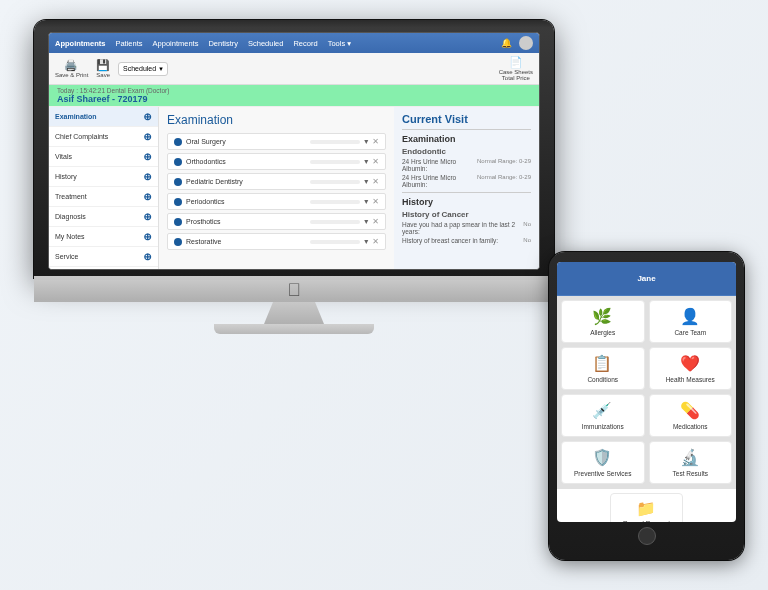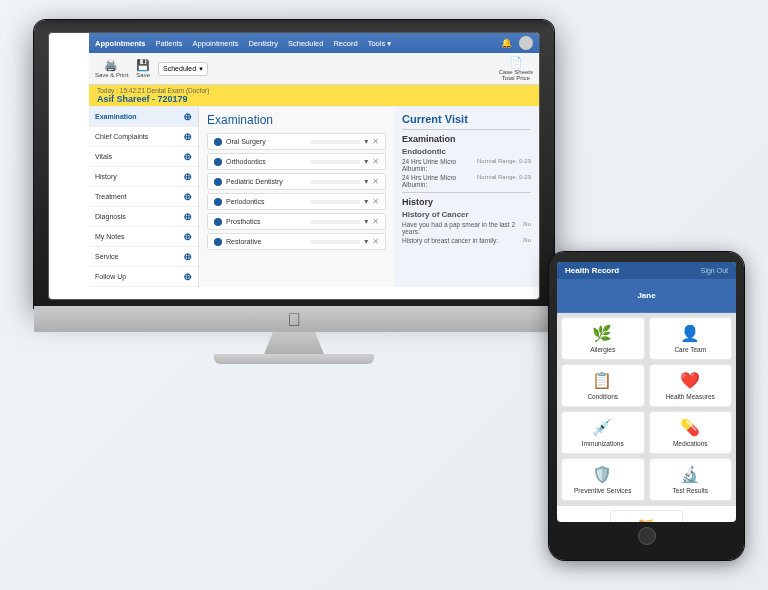--- a/index.html
+++ b/index.html
@@ -33,23 +33,22 @@
       border-radius: 12px 12px 0 0;
       padding: 12px 14px 8px 14px;
       box-shadow: 0 0 0 1px #111, 0 8px 30px rgba(0,0,0,0.5);
     }
 
     .imac-screen {
       background: #fff;
       border-radius: 4px;
       overflow: hidden;
       width: 100%;
-      height: 268px;
+      height: 238px;
       border: 1px solid #555;
-      padding-left: 40px;
     }
 
     .imac-neck {
       background: linear-gradient(180deg, #c8c8c8 0%, #b0b0b0 100%);
       width: 60px;
       height: 22px;
       margin: 0 auto;
       clip-path: polygon(15% 0%, 85% 0%, 100% 100%, 0% 100%);
     }
 
@@ -158,21 +157,21 @@
       margin-left: auto;
       display: flex;
       flex-direction: column;
       align-items: center;
       font-size: 6px;
       color: #444;
     }
 
     
     .patient-bar {
-      background: #fde047;
+      background: #86efac;
       border-bottom: 1px solid #eee;
       padding: 2px 8px;
       font-size: 7px;
       color: #333;
       flex-shrink: 0;
     }
 
     .patient-name {
       font-size: 9px;
       font-weight: bold;
@@ -620,24 +619,20 @@
       </div>
     </div>
     <div class="imac-neck"></div>
     <div class="imac-base"></div>
   </div>
 
   <div class="ipad">
     <div class="ipad-body">
       <div class="ipad-screen">
 
-        <div class="ipad-nav">
-          <span class="ipad-nav-title">Health Record</span>
-          <span class="ipad-signout">Sign Out</span>
-        </div>
 
         <div class="ipad-user">Jane</div>
 
         <div class="ipad-grid">
           <div class="ipad-cell">
             <span class="ipad-cell-icon">🌿</span>
             <span class="ipad-cell-label">Allergies</span>
           </div>
           <div class="ipad-cell">
             <span class="ipad-cell-icon">👤</span>

